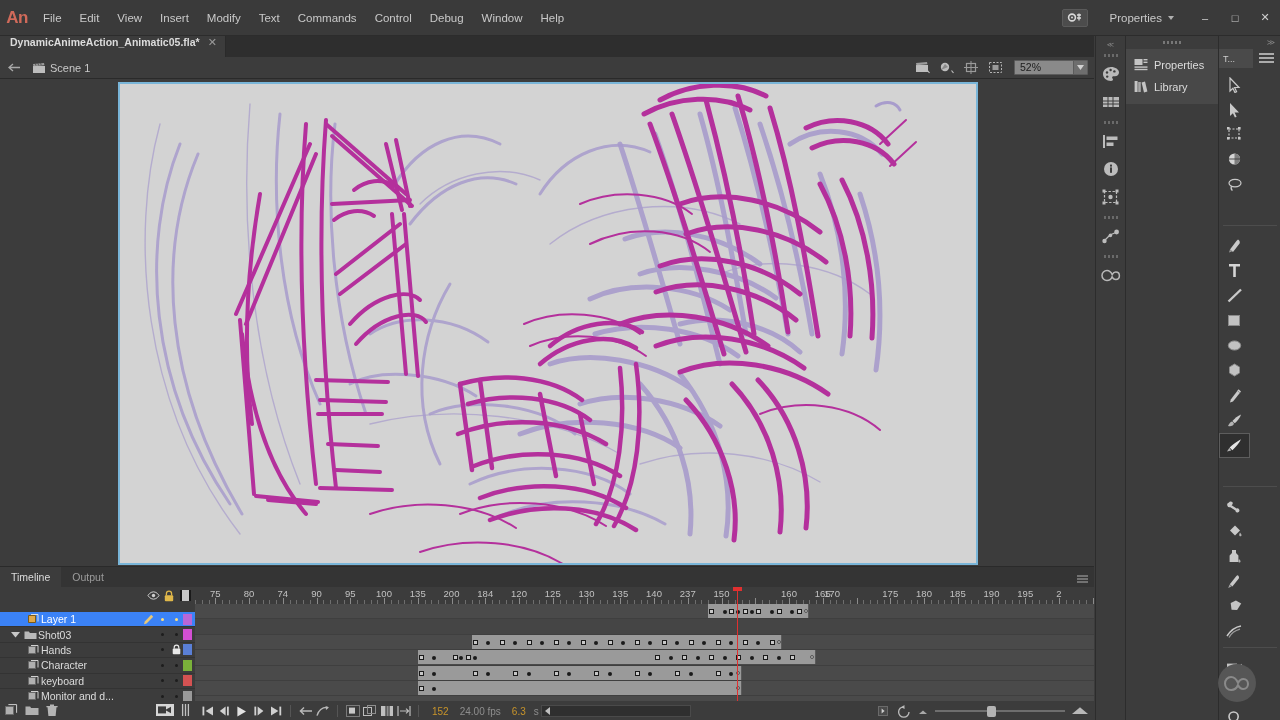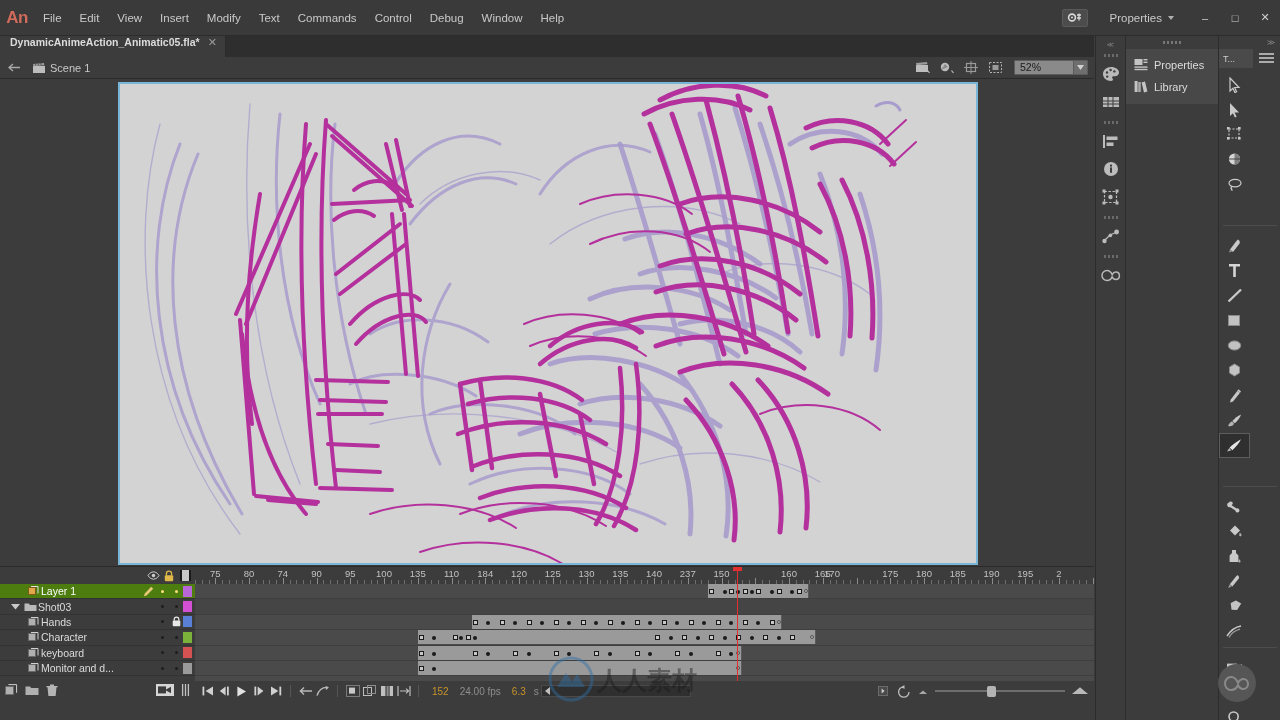--- a/index.html
+++ b/index.html
@@ -134,21 +134,21 @@
   .tl-tab.active { background:#3c3c3c; color:#dcdcdc; }
   .tl-menu { position:absolute; right:6px; top:6px; }
 
   .tl-body { position:relative; height:134px; }
   .layerpane { position:absolute; left:0; top:0; width:195px; height:114px; background:#3c3c3c; }
   .lp-head { height:17px; display:flex; align-items:center; justify-content:flex-end; padding-right:4px; gap:0px; }
   .lp-h-ic { width:16px; display:flex; align-items:center; justify-content:center; }
   .lp-colhdr { width:11px; height:11px; margin-left:3px; }
 
   .layerrow { height:15.4px; display:flex; align-items:center; position:relative; border-bottom:1px solid #333; }
-  .layerrow.selected { background:#4d7c0f; }
+  .layerrow.selected { background:#3b82f6;margin-top:8px; }
   .lr-indent { display:block; }
   .lr-ic { width:15px; display:flex; align-items:center; justify-content:center; flex:none; }
   .lr-name { font-size:10.5px; color:#dcdcdc; flex:1; white-space:nowrap; overflow:hidden; }
   .layerrow.selected .lr-name { color:#fff; }
   .lr-dot { width:14px; display:flex; align-items:center; justify-content:center; flex:none; }
   .dot { width:3px; height:3px; border-radius:50%; background:#1d1d1d; }
   .layerrow.selected .dot { background:#ffe07a; }
   .lr-color { width:9px; height:11px; margin-right:3px; flex:none; }
 
   .lp-foot {
@@ -682,20 +682,29 @@
             <circle cx="6.6" cy="6.6" r="4.6" fill="none" stroke="#c9c9c9" stroke-width="1.6"></circle>
             <path d="M10.2 10.2L14.6 14.6" stroke="#c9c9c9" stroke-width="2"></path>
           </svg>
       </div>
 
     </div>
 
   </div>
 
   <div class="timeline">
+    <div class="tl-tabs">
+      <div class="tl-tab active">Timeline</div>
+      <div class="tl-tab">Output</div>
+      <div class="tl-menu">
+        <svg width="11" height="8" viewBox="0 0 11 8">
+            <path d="M0 1h11M0 4h11M0 7h11" stroke="#b0b0b0" stroke-width="1.2"></path>
+          </svg>
+      </div>
+    </div>
 
     <div class="tl-body">
 
       <div class="layerpane">
         <div class="lp-head">
           <div class="lp-h-ic">
             <svg width="13" height="9" viewBox="0 0 13 9">
                 <path d="M6.5 .8C3 .8 1 4.5 1 4.5S3 8.2 6.5 8.2 12 4.5 12 4.5 10 .8 6.5 .8z" fill="none" stroke="#cfcfcf" stroke-width="1"></path>
                 <circle cx="6.5" cy="4.5" r="1.7" fill="#cfcfcf"></circle>
               </svg>
@@ -864,21 +873,21 @@
 
       <div class="framepane">
         <div class="ruler" id="ruler">
             <div class="rtick" style="left: 20.25px;">75</div>
             <div class="rtick" style="left: 54px;">80</div>
             <div class="rtick" style="left: 87.75px;">74</div>
             <div class="rtick" style="left: 121.5px;">90</div>
             <div class="rtick" style="left: 155.25px;">95</div>
             <div class="rtick" style="left: 189px;">100</div>
             <div class="rtick" style="left: 222.75px;">135</div>
-            <div class="rtick" style="left: 256.5px;">110</div>
+            <div class="rtick" style="left: 256.5px;">200</div>
             <div class="rtick" style="left: 290.25px;">184</div>
             <div class="rtick" style="left: 324px;">120</div>
             <div class="rtick" style="left: 357.75px;">125</div>
             <div class="rtick" style="left: 391.5px;">130</div>
             <div class="rtick" style="left: 425.25px;">135</div>
             <div class="rtick" style="left: 459px;">140</div>
             <div class="rtick" style="left: 492.75px;">237</div>
             <div class="rtick" style="left: 526.5px;">150</div>
             <div class="rtick" style="left: 560.25px; margin-top: 40px;">155</div>
             <div class="rtick" style="left: 594px;">160</div>
@@ -1227,27 +1236,20 @@
           <span>
             <svg width="18" height="9" viewBox="0 0 18 9">
                 <path d="M9 1.2L17 8H1z" fill="#b8b8b8"></path>
               </svg>
           </span>
         </span>
       </div>
     </div>
   </div>
 
-  <div class="wm">
-    <svg width="190" height="48" viewBox="0 0 190 48">
-      <circle cx="26" cy="24" r="21" fill="none" stroke="#2f6fa8" stroke-width="3"></circle>
-      <path d="M12 32l9-14 6 9 5-8 8 13z" fill="#2f6fa8"></path>
-      <text x="52" y="34" font-family="DejaVu Sans, sans-serif" font-size="25" font-weight="bold" fill="#1a1a1a">人人素材</text>
-    </svg>
-  </div>
 
   <div class="cc-badge">
     <svg width="26" height="18" viewBox="0 0 26 18">
         <path d="M7 3c4 0 6 3.5 7 6 1.2-2.4 3-4 5.4-4 2.8 0 4.6 2.2 4.6 5s-2 5-4.8 5c-2.4 0-4-1.6-5.2-4-1 2.4-3.2 5-6.8 5C3.4 16 1 13 1 9.6S3.4 3 7 3z" fill="none" stroke="#8a8a8a" stroke-width="2"></path>
       </svg>
   </div>
 
 </div>
 
 </body></html>

